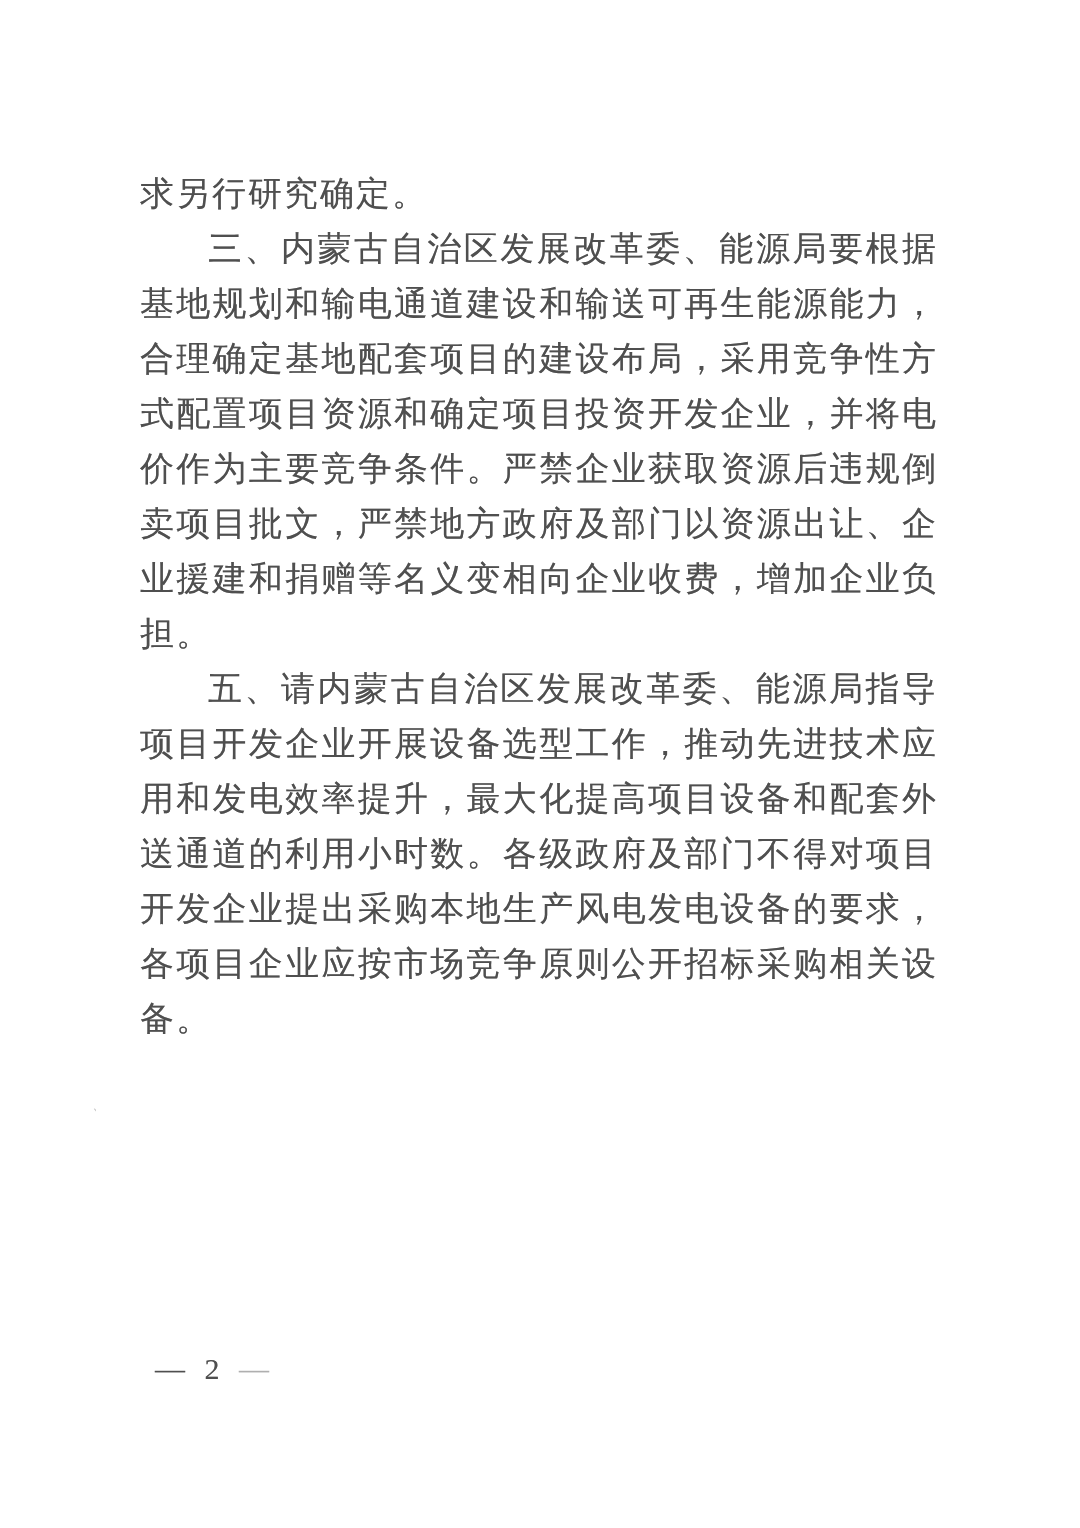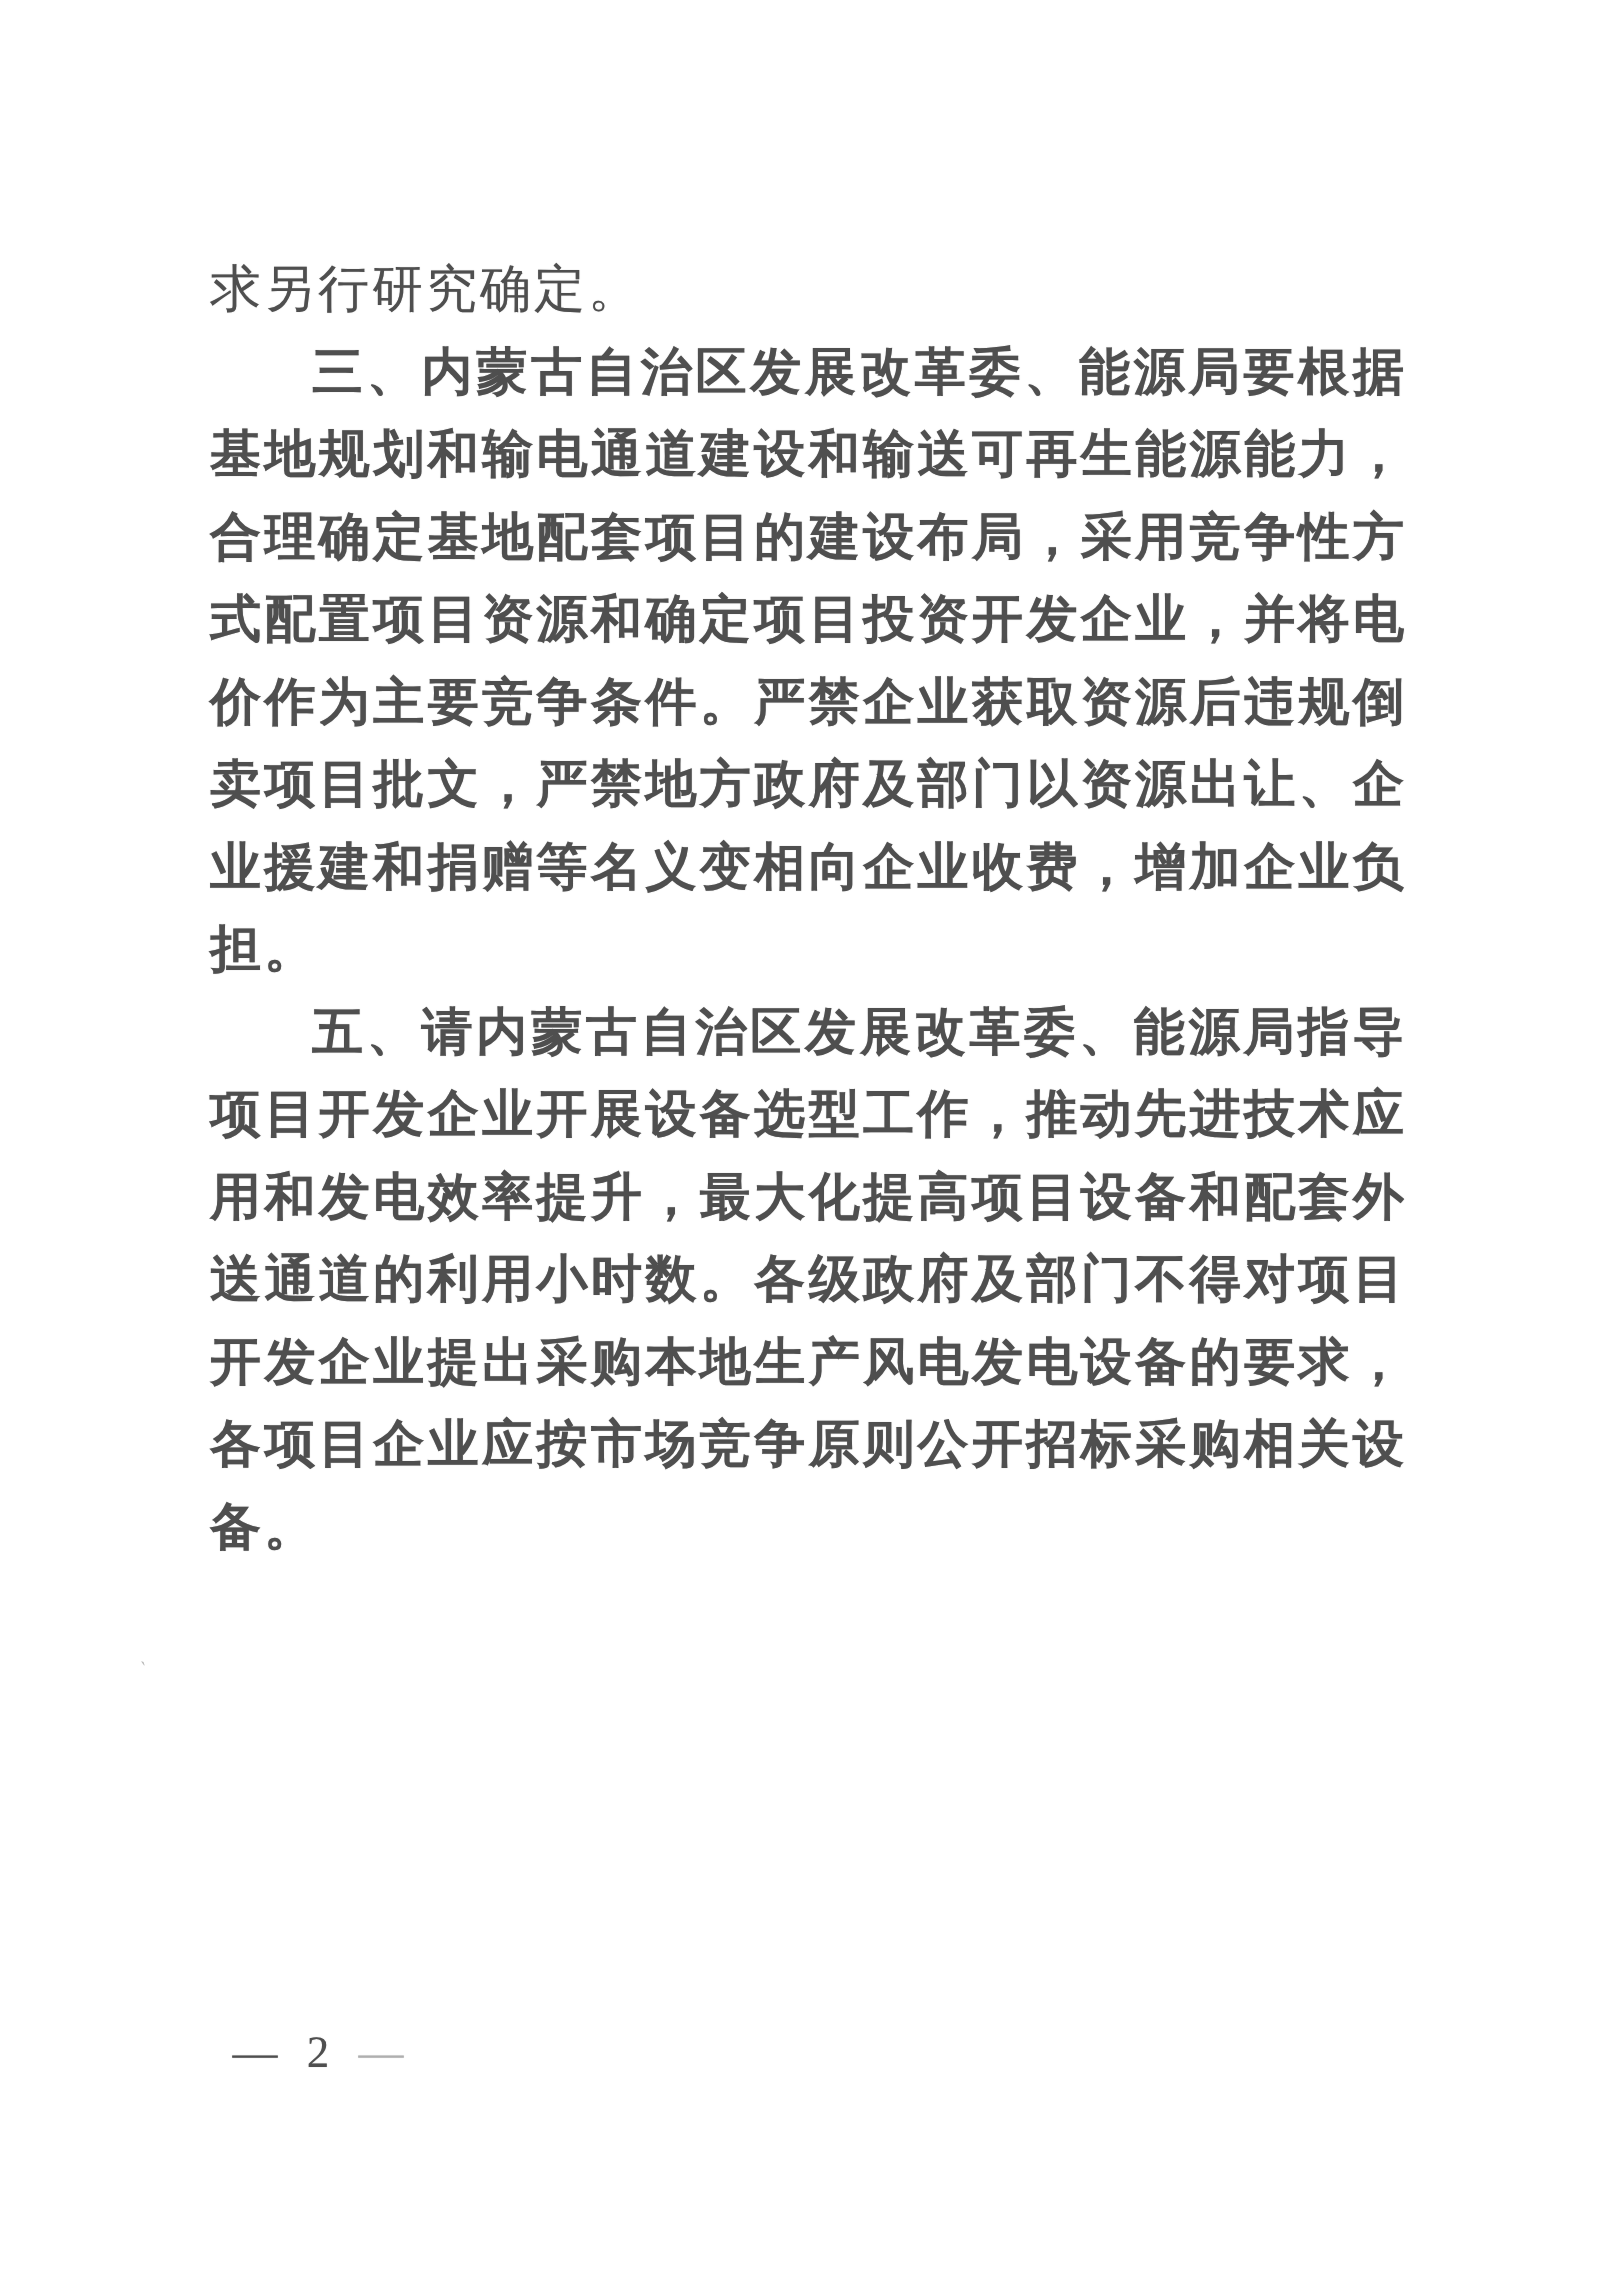--- a/index.html
+++ b/index.html
@@ -35,21 +35,20 @@
     text-justify: inter-ideograph;
     
     text-shadow: 0 0 0.6px rgba(90,90,90,0.55);
   }
   .text-block p {
     margin: 0;
     padding: 0;
   }
   .text-block p.indent {
     text-indent: 2em;
-    font-weight: bold;
   }
   .page-footer {
     position: absolute;
     left: 155px;
     top: 1352px;
     color: #4f4f4f;
     font-size: 30px;
     letter-spacing: 6px;
     white-space: nowrap;
     text-shadow: 0 0 0.6px rgba(90,90,90,0.5);

